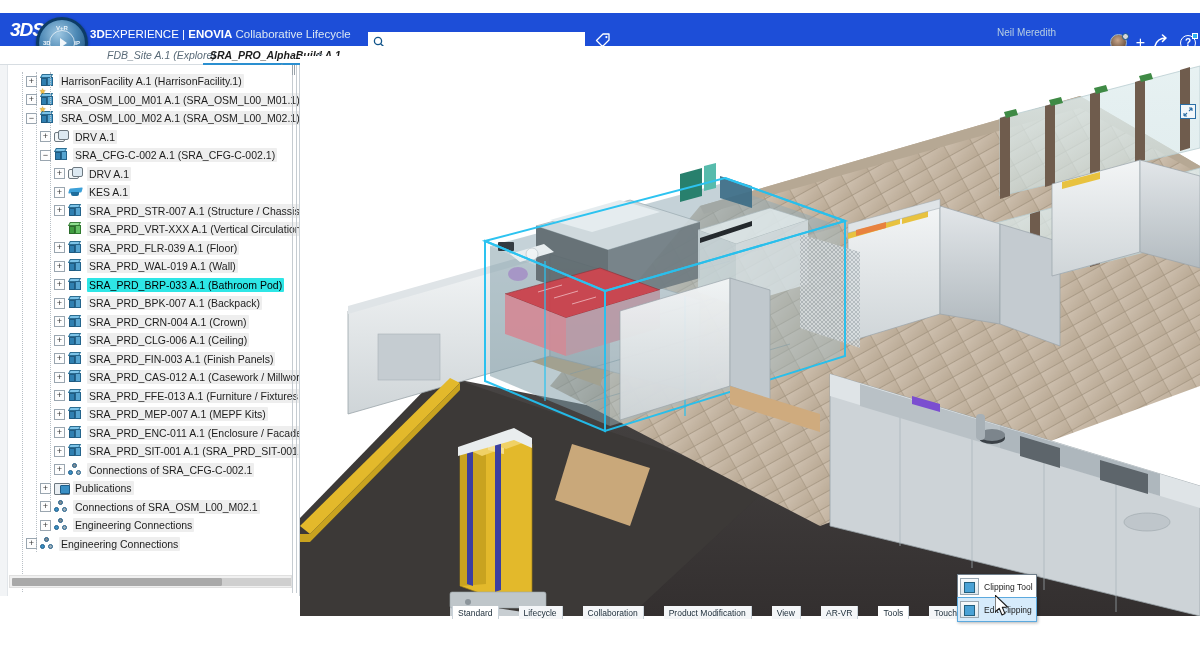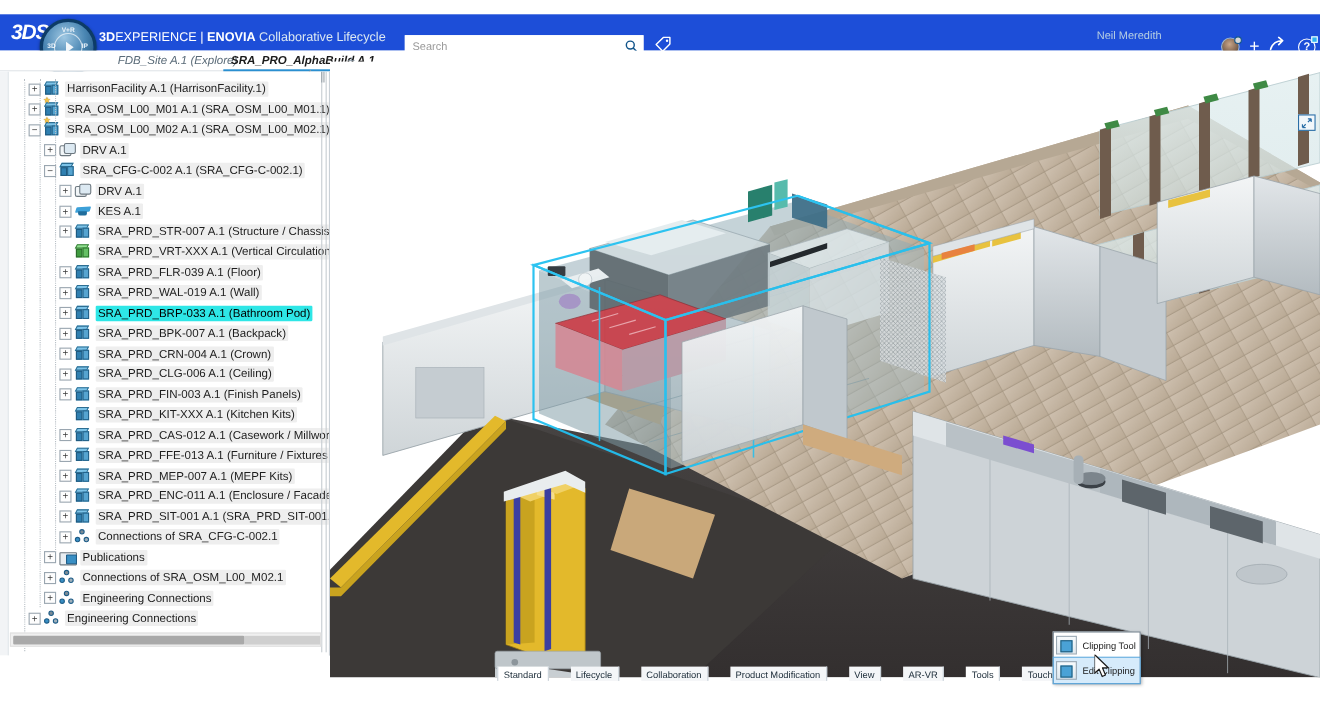--- a/index.html
+++ b/index.html
@@ -339,21 +339,20 @@
     </div>
 
     <div class="brand">
       <b>3D</b><span>EXPERIENCE</span>
       <span>|</span>
       <b>ENOVIA</b>
       <span class="light">Collaborative Lifecycle</span>
     </div>
 
     <div class="search-wrap">
-      <input placeholder="Search" style="">
       <span class="search-ico">
         <svg width="12" height="12" viewBox="0 0 12 12">
             <circle cx="5" cy="5" r="3.6" fill="none" stroke="#11548a" stroke-width="1.3"></circle>
             <line x1="7.7" y1="7.7" x2="11" y2="11" stroke="#11548a" stroke-width="1.4"></line>
           </svg>
       </span>
     </div>
 
     <span class="tag-ico">
       <svg width="19" height="19" viewBox="0 0 19 19">
@@ -463,25 +462,20 @@
         </div>
         <div class="tnode" style="padding-left: 54px;">
           <span class="exp">+</span>
           <span class="ico"><span class="cube"><i class="top"></i><i class="lf"></i><i class="rt"></i></span></span>
           <span class="lbl">SRA_PRD_CLG-006 A.1 (Ceiling)</span>
         </div>
         <div class="tnode" style="padding-left: 54px;">
           <span class="exp">+</span>
           <span class="ico"><span class="cube"><i class="top"></i><i class="lf"></i><i class="rt"></i></span></span>
           <span class="lbl">SRA_PRD_FIN-003 A.1 (Finish Panels)</span>
-        </div>
-        <div class="tnode" style="padding-left: 54px;">
-          <span class="exp none"></span>
-          <span class="ico"><span class="cube"><i class="top"></i><i class="lf"></i><i class="rt"></i></span></span>
-          <span class="lbl">SRA_PRD_KIT-XXX A.1 (Kitchen Kits)</span>
         </div>
         <div class="tnode" style="padding-left: 54px;">
           <span class="exp">+</span>
           <span class="ico"><span class="cube"><i class="top"></i><i class="lf"></i><i class="rt"></i></span></span>
           <span class="lbl">SRA_PRD_CAS-012 A.1 (Casework / Millwork)</span>
         </div>
         <div class="tnode" style="padding-left: 54px;">
           <span class="exp">+</span>
           <span class="ico"><span class="cube"><i class="top"></i><i class="lf"></i><i class="rt"></i></span></span>
           <span class="lbl">SRA_PRD_FFE-013 A.1 (Furniture / Fixtures / Equipme</span>

